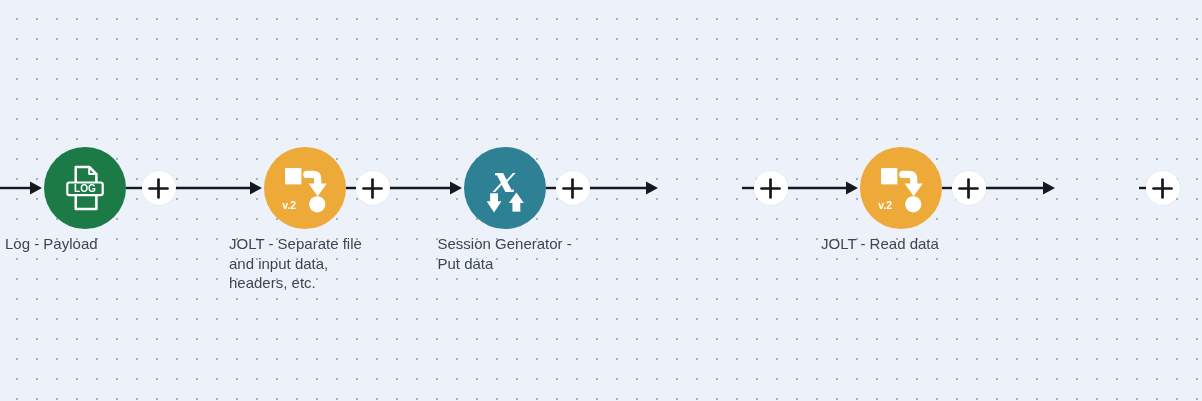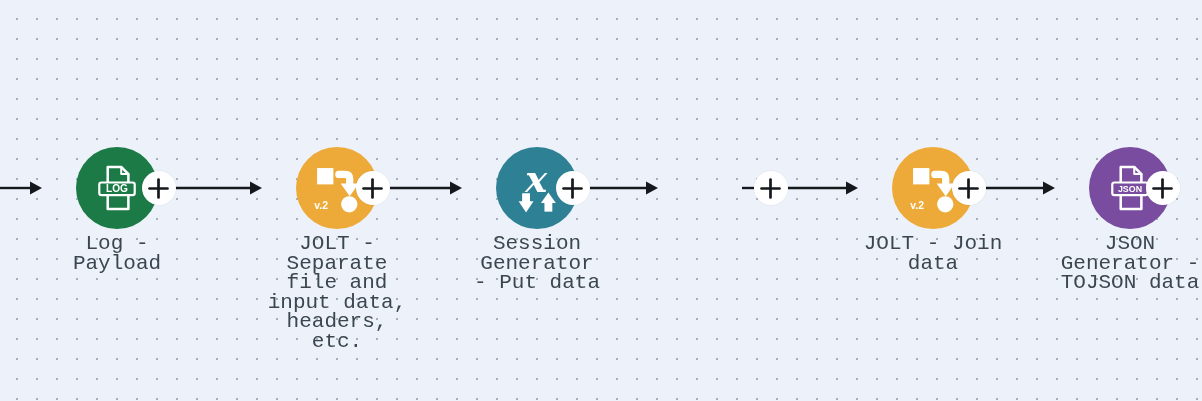--- a/index.html
+++ b/index.html
@@ -11,35 +11,33 @@
     background-color: #edf2fa;
     background-image: radial-gradient(circle, #a7aeba 1.1px, rgba(167,174,186,0) 1.45px);
     background-size: 20px 20px;
     background-position: 7px 9px;
     font-family: "Liberation Sans", sans-serif;
   }
   .wires { position: absolute; left: 0; top: 0; }
   .wires line { stroke: #15181c; stroke-width: 2.4; }
   .wires polygon { fill: #15181c; }
 
-  .node { position: absolute; top: 147px; width: 82px; margin-left: 32px; }
+  .node { position: absolute; top: 147px; width: 82px; }
   .node-circle {
     width: 82px; height: 82px; border-radius: 50%;
     background: var(--c, #888); color: var(--c, #888);
     display: flex; align-items: center; justify-content: center;
     cursor: pointer;
   }
   .node-label {
     position: absolute; top: 87px; left: 50%;
     transform: translateX(-50%);
     width: var(--lw, 160px);
-    text-align: center;
-    font-size: 21px; line-height: 19.5px;
+    font-size: 15px; line-height: 19.5px;
     color: #3b4650;
-    font-family: Liberation Mono, monospace;
   }
   .plus-btn {
     position: absolute; top: 171px;
     width: 34px; height: 34px; border-radius: 50%;
     background: #ffffff; border: none; padding: 0; margin: 0;
     display: flex; align-items: center; justify-content: center;
     box-shadow: 0 0 0 1px rgba(60,70,90,0.04);
     cursor: pointer;
   }
   .plus-btn svg line { stroke: #15181c; stroke-width: 2.7; stroke-linecap: round; }
@@ -129,34 +127,23 @@
   <div class="node" style="left:860px; --lw:160px;">
     <div class="node-circle" style="--c: #edaa38;">
       <svg width="58" height="58" viewBox="0 0 64 64">
         <rect class="icon-white" x="10" y="10" width="18" height="18"></rect>
         <path class="icon-stroke" stroke-width="8" d="M34 17 h7 q5 0 5 5 v5"></path>
         <polygon class="icon-white" points="36,27 56,27 46,41"></polygon>
         <circle class="icon-white" cx="45.5" cy="50" r="9"></circle>
         <text class="icon-text" x="7" y="55" font-size="11.5">v.2</text>
       </svg>
     </div>
-    <div class="node-label">JOLT - Join data</div>
+    <div class="node-label">JOLT - Read data</div>
   </div>
 
-  <div class="node" style="left:1057px; --lw:140px;">
-    <div class="node-circle" style="--c: #7a4ca0;">
-      <svg width="54" height="54" viewBox="0 0 64 64">
-        <path class="icon-stroke" stroke-width="3" d="M21 7 H37 L45.5 15.5 V57 H21 Z"></path>
-        <path class="icon-stroke" stroke-width="2.4" d="M37 7 V15.5 H45.5"></path>
-        <rect class="icon-bg" x="11" y="25.5" width="42" height="15" rx="2.5" stroke="#ffffff" stroke-width="2.6"></rect>
-        <text class="icon-text" x="32" y="36.5" font-size="10.5" text-anchor="middle">JSON</text>
-      </svg>
-    </div>
-    <div class="node-label">JSON Generator - TOJSON data</div>
-  </div>
 
   <button class="plus-btn" style="left:141.5px;" aria-label="Add snap">
     <svg width="21" height="21" viewBox="0 0 21 21">
       <line x1="10.5" y1="1.5" x2="10.5" y2="19.5"></line>
       <line x1="1.5" y1="10.5" x2="19.5" y2="10.5"></line>
     </svg>
   </button>
   <button class="plus-btn" style="left:355.5px;" aria-label="Add snap">
     <svg width="21" height="21" viewBox="0 0 21 21">
       <line x1="10.5" y1="1.5" x2="10.5" y2="19.5"></line>

